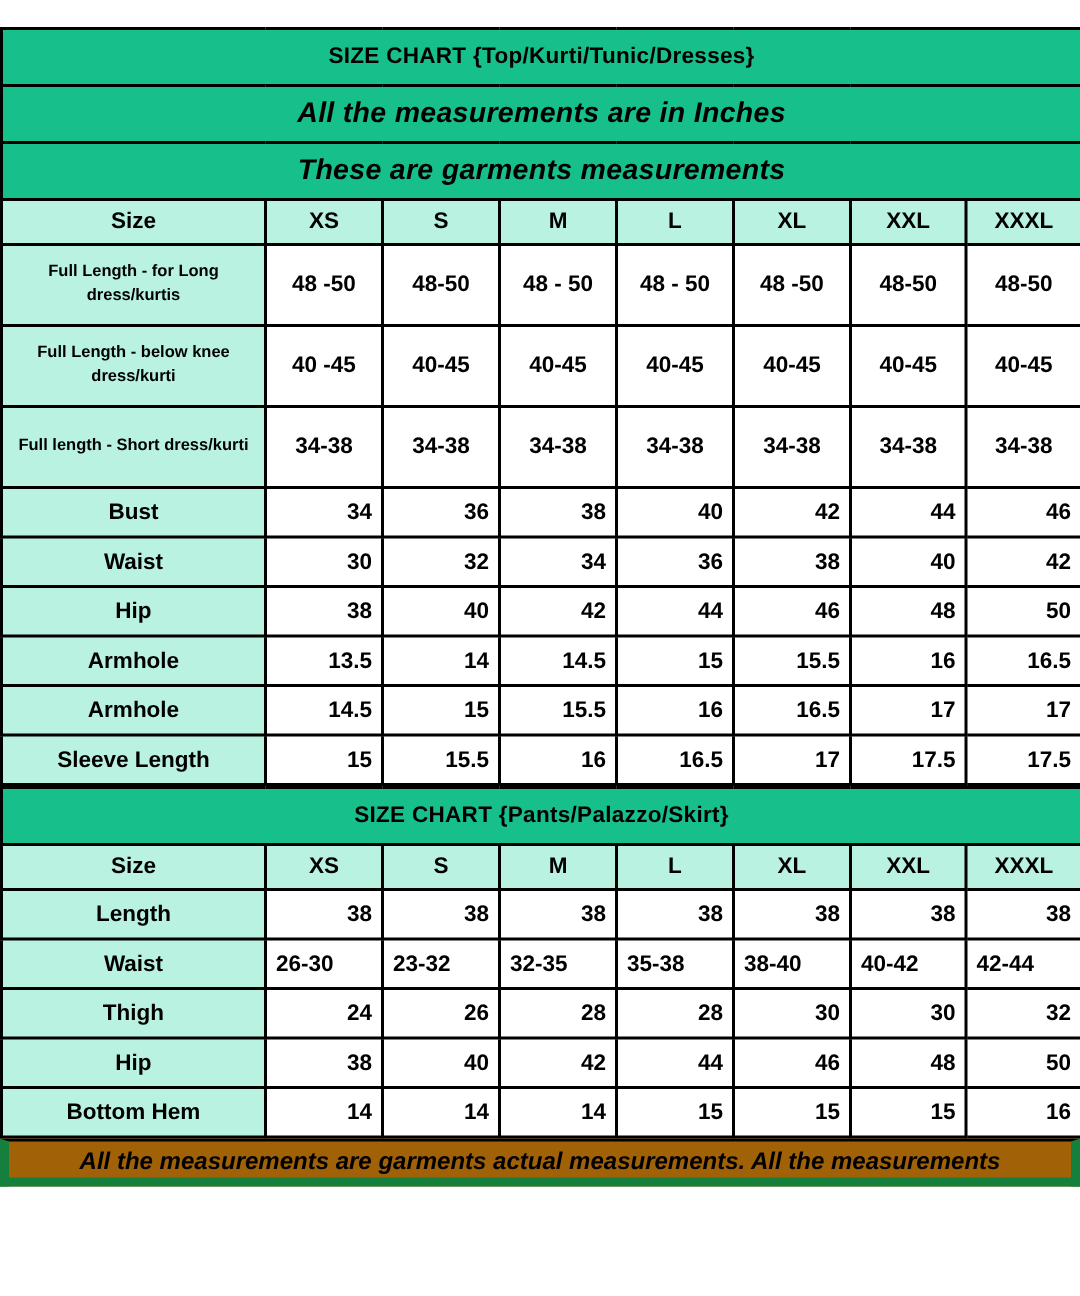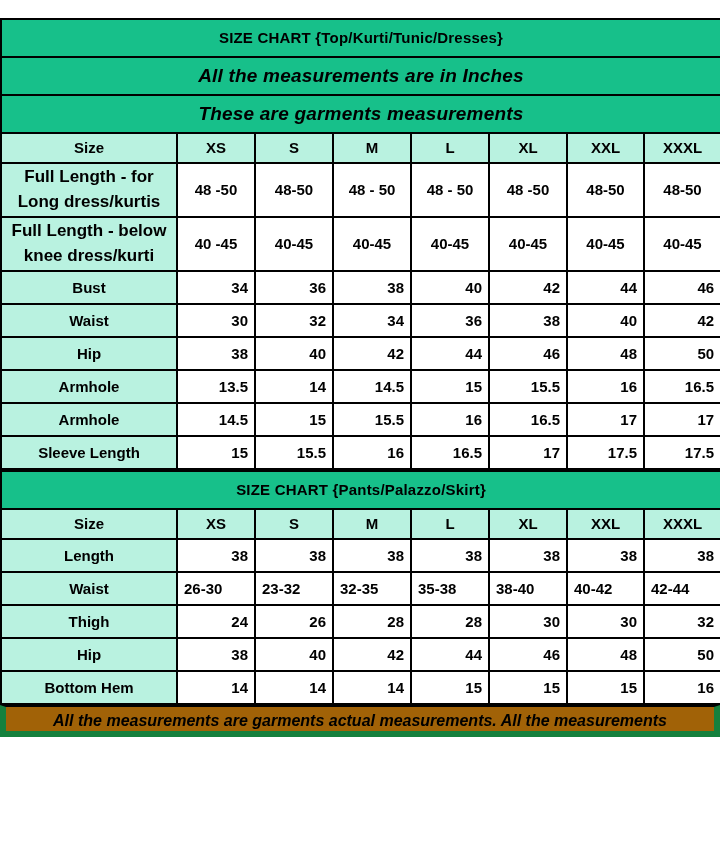--- a/index.html
+++ b/index.html
@@ -54,21 +54,21 @@
   }
   .rowlabel {
     background: #b9f2e0;
     font-size: 15px;
     font-weight: bold;
     text-align: center;
     padding: 2px 3px;
   }
   .rowlabel.two {
     line-height: 1.45;
-    font-size: 17px;
+    font-size: 11px;
   }
   .val {
     background: #ffffff;
     font-size: 14px;
     font-weight: bold;
   }
   .val.left {
     text-align: left;
     padding-left: 6px;
   }
@@ -151,20 +151,30 @@
         <td class="rowlabel two tall">Full Length - below knee dress/kurti</td>
         <td class="val center tall">40 -45</td>
         <td class="val center tall">40-45</td>
         <td class="val center tall">40-45</td>
         <td class="val center tall">40-45</td>
         <td class="val center tall">40-45</td>
         <td class="val center tall">40-45</td>
         <td class="val center tall">40-45</td>
       </tr>
 
+      <tr>
+        <td class="rowlabel two tall">Full length - Short dress/kurti</td>
+        <td class="val center tall">34-38</td>
+        <td class="val center tall">34-38</td>
+        <td class="val center tall">34-38</td>
+        <td class="val center tall">34-38</td>
+        <td class="val center tall">34-38</td>
+        <td class="val center tall">34-38</td>
+        <td class="val center tall">34-38</td>
+      </tr>
 
       <tr>
         <td class="rowlabel norm">Bust</td>
         <td class="val right norm">34</td>
         <td class="val right norm">36</td>
         <td class="val right norm">38</td>
         <td class="val right norm">40</td>
         <td class="val right norm">42</td>
         <td class="val right norm">44</td>
         <td class="val right norm">46</td>

